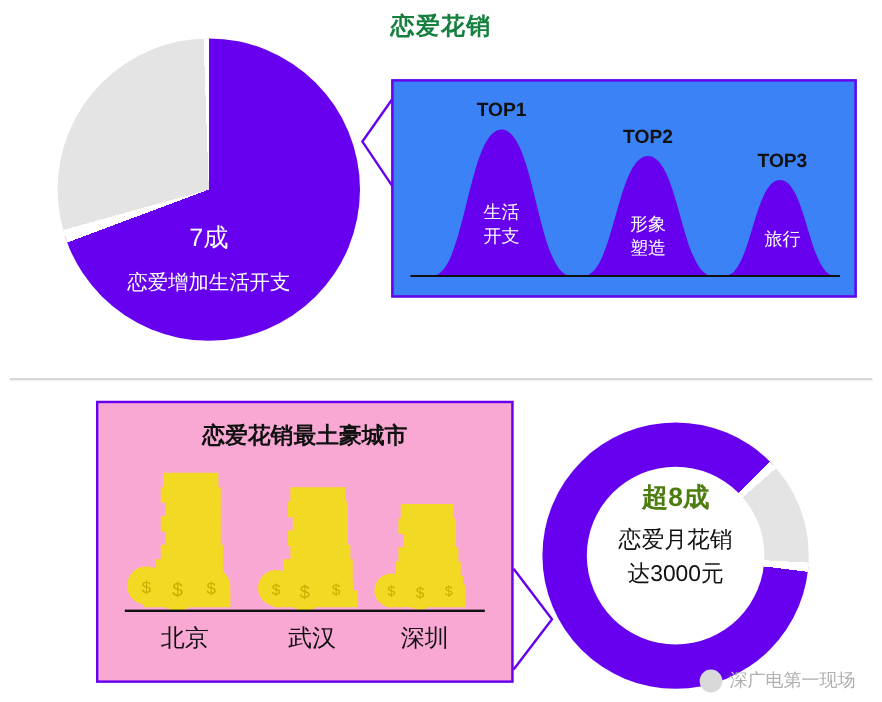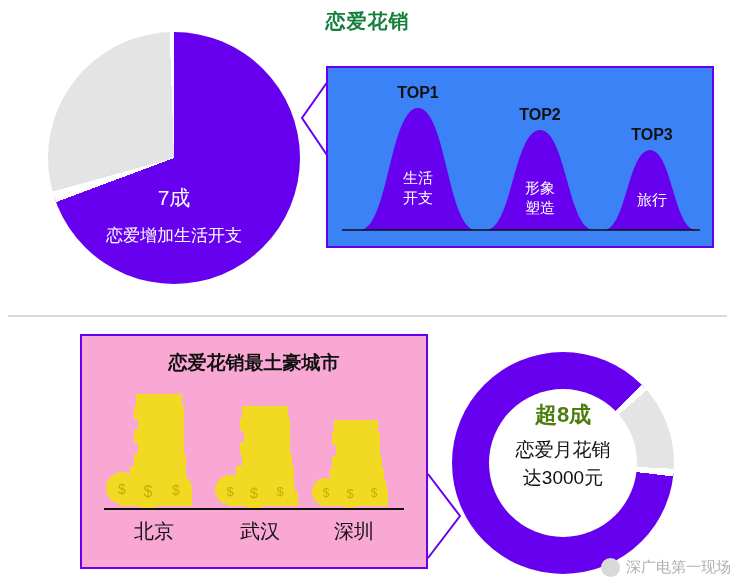--- a/index.html
+++ b/index.html
@@ -224,21 +224,21 @@
     width: 222px;
     text-align: center;
     font-size: 19px;
     color: #111111;
   }
   .donut-l1 { top: 85px; }
   .donut-l2 { top: 113px; }
   
   .footer {
     position: absolute;
-    right: 4px;
+    right: 22px;
     bottom: 8px;
     display: flex;
     align-items: center;
     gap: 6px;
     color: #b0b0b0;
     font-size: 15px;
     justify-content: space-between;
   }
   .wechat-badge {
     width: 19px;

